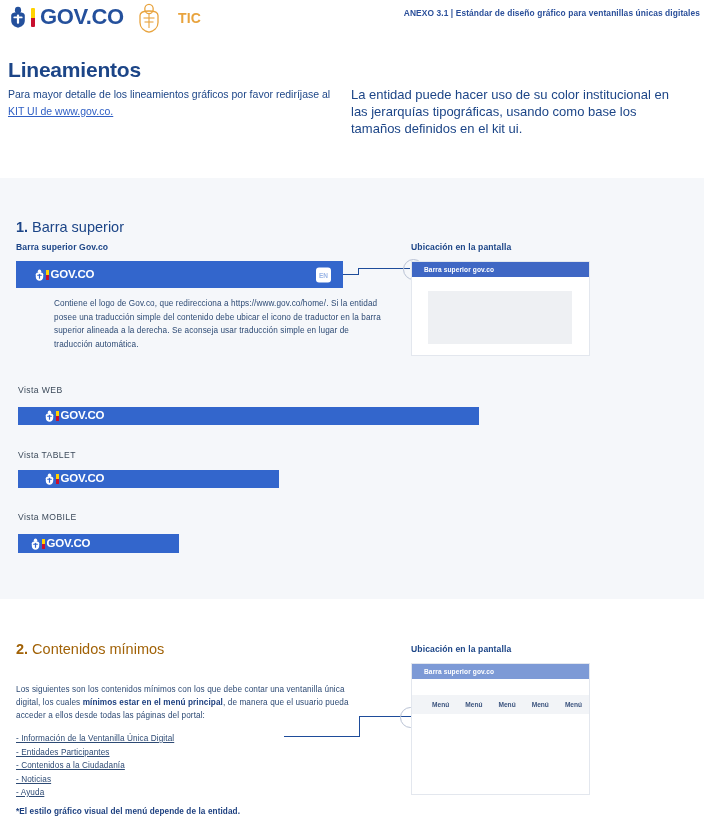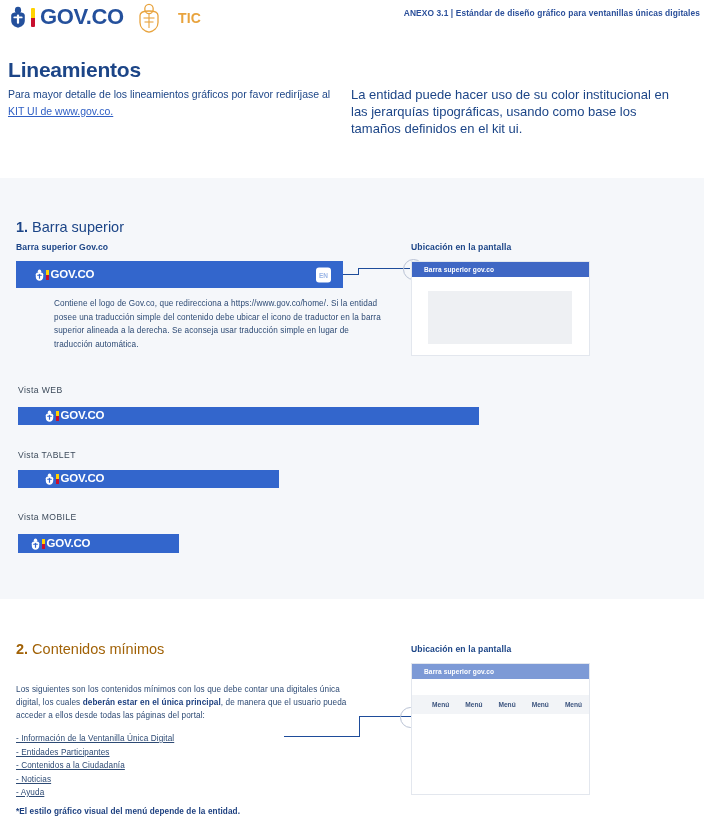--- a/index.html
+++ b/index.html
@@ -394,21 +394,21 @@
     <span class="mini-flag"></span>
     <span class="mini-word">GOV.CO</span>
   </div>
 </div>
 
 <div class="sec2-title">
   <b>2.</b><span> Contenidos mínimos</span>
 </div>
 
 <div class="sec2-para">
-  <span>Los siguientes son los contenidos mínimos con los que debe contar una digitales única digital, los cuales </span><b>deberán estar en el única principal</b><span>, de manera que el usuario pueda acceder a ellos desde todas las páginas del portal:</span>
+  <span>Los siguientes son los contenidos mínimos con los que debe contar una ventanilla única digital, los cuales </span><b>mínimos estar en el menú principal</b><span>, de manera que el usuario pueda acceder a ellos desde todas las páginas del portal:</span>
 </div>
 
 <div class="sec2-list">
   <div>- Información de la Ventanilla Única Digital</div>
   <div>- Entidades Participantes</div>
   <div>- Contenidos a la Ciudadanía</div>
   <div>- Noticias</div>
   <div>- Ayuda</div>
 </div>
 

